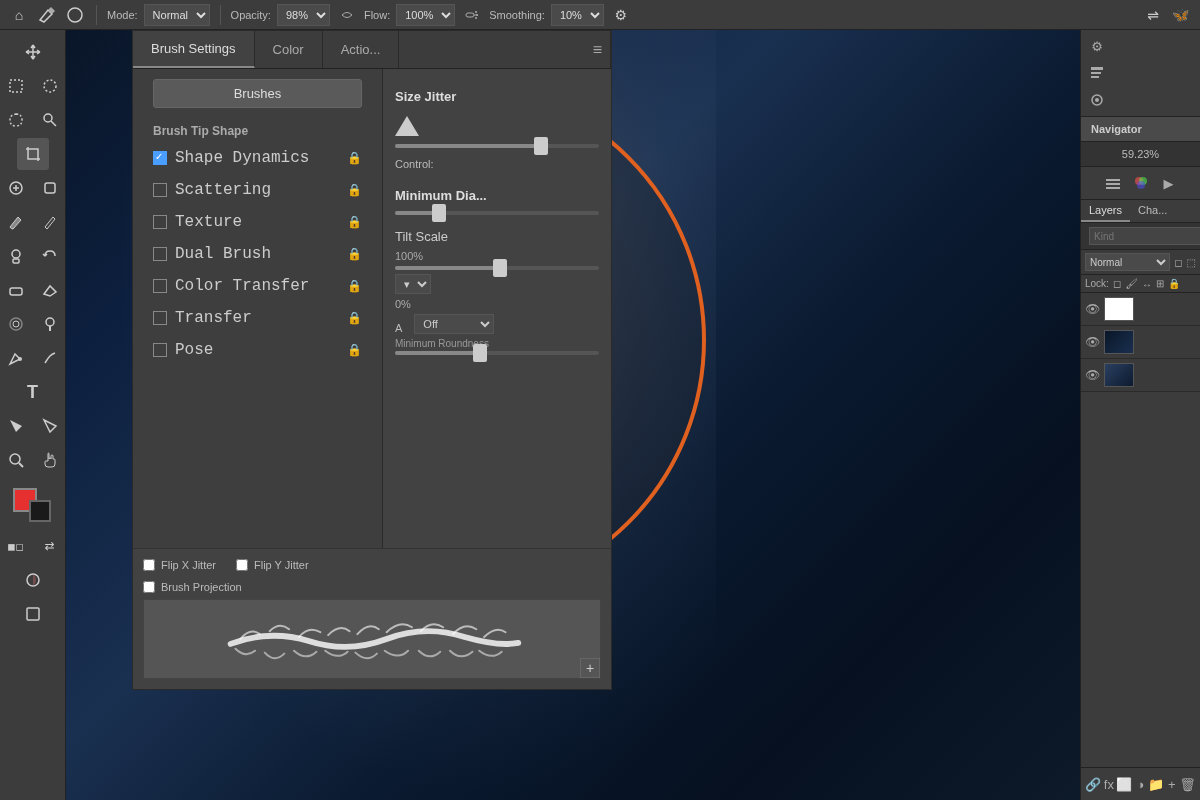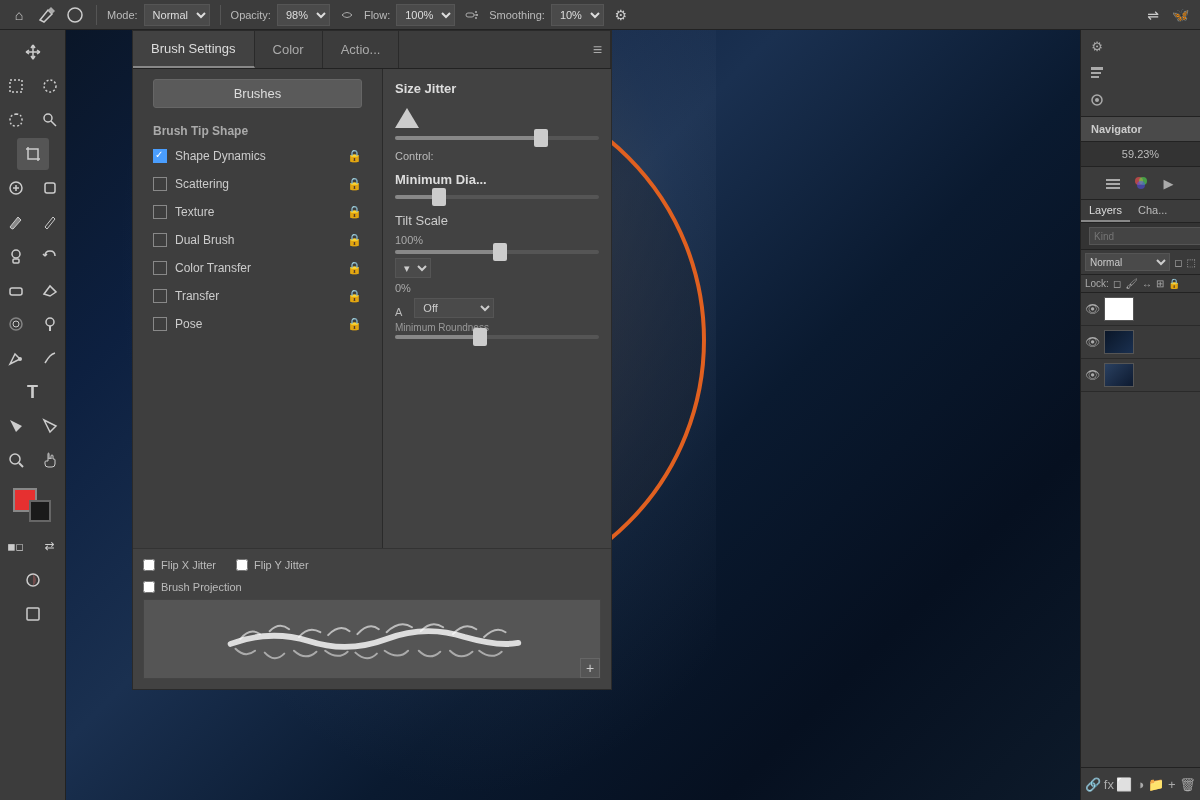--- a/index.html
+++ b/index.html
@@ -131,30 +131,30 @@
     }
     .brush-section-label {
       padding: 4px 20px; font-size: 12px; color: #aaa; font-weight: 600;
     }
     .brush-list-item {
       display: flex; align-items: center; gap: 8px; padding: 7px 20px; cursor: pointer;
     }
     .brush-checkbox { width: 14px; height: 14px; border: 1px solid #888; background: transparent; cursor: pointer; appearance: none; }
     .brush-checkbox.checked { background: #4a9eff; border-color: #4a9eff; position: relative; }
     .brush-checkbox.checked::after { content: '✓'; color: white; font-size: 10px; position: absolute; top: -1px; left: 1px; }
-    .brush-item-label { font-size: 12px; color: #ccc; flex: 1; }
+    .brush-item-label { font-size: 16px; color: #ccc; flex: 1; font-family: Liberation Mono, monospace; }
     .brush-lock-icon { color: #888; font-size: 12px; }
 
     
     #brush-right-content {
       flex: 1; background: #424242; padding: 12px; overflow-y: auto;
       display: flex; flex-direction: column; gap: 10px;
     }
     .brush-section-title { font-size: 13px; color: #ddd; font-weight: 600; margin-bottom: 4px; }
-    .slider-row { display: flex; flex-direction: column; gap: 4px; }
+    .slider-row { display: flex; flex-direction: column; gap: 4px; margin-top: 8px; }
     .slider-track { width: 100%; height: 4px; background: #555; border-radius: 2px; position: relative; }
     .slider-fill { height: 100%; background: #888; border-radius: 2px; }
     .slider-thumb {
       width: 14px; height: 18px; background: #ccc; position: absolute;
       top: -7px; border-radius: 2px; cursor: pointer;
     }
     .brush-triangle {
       width: 0; height: 0; border-left: 12px solid transparent; border-right: 12px solid transparent;
       border-bottom: 20px solid #ccc; margin: 4px 0;
     }

